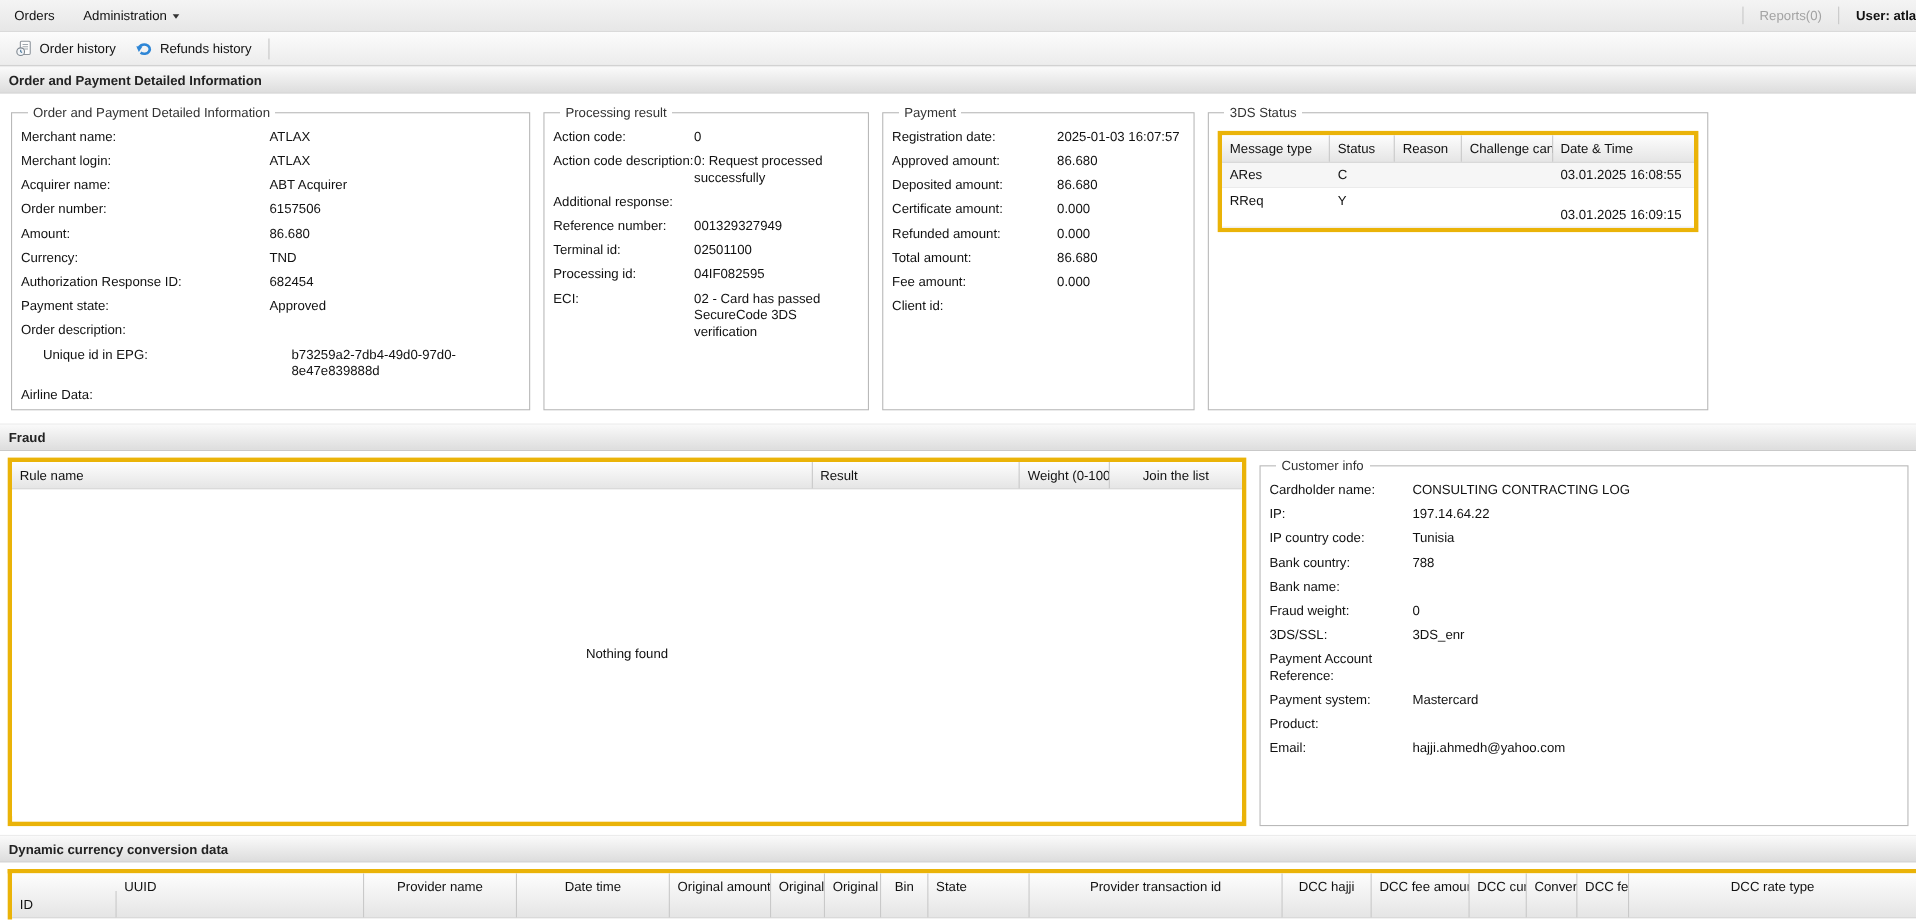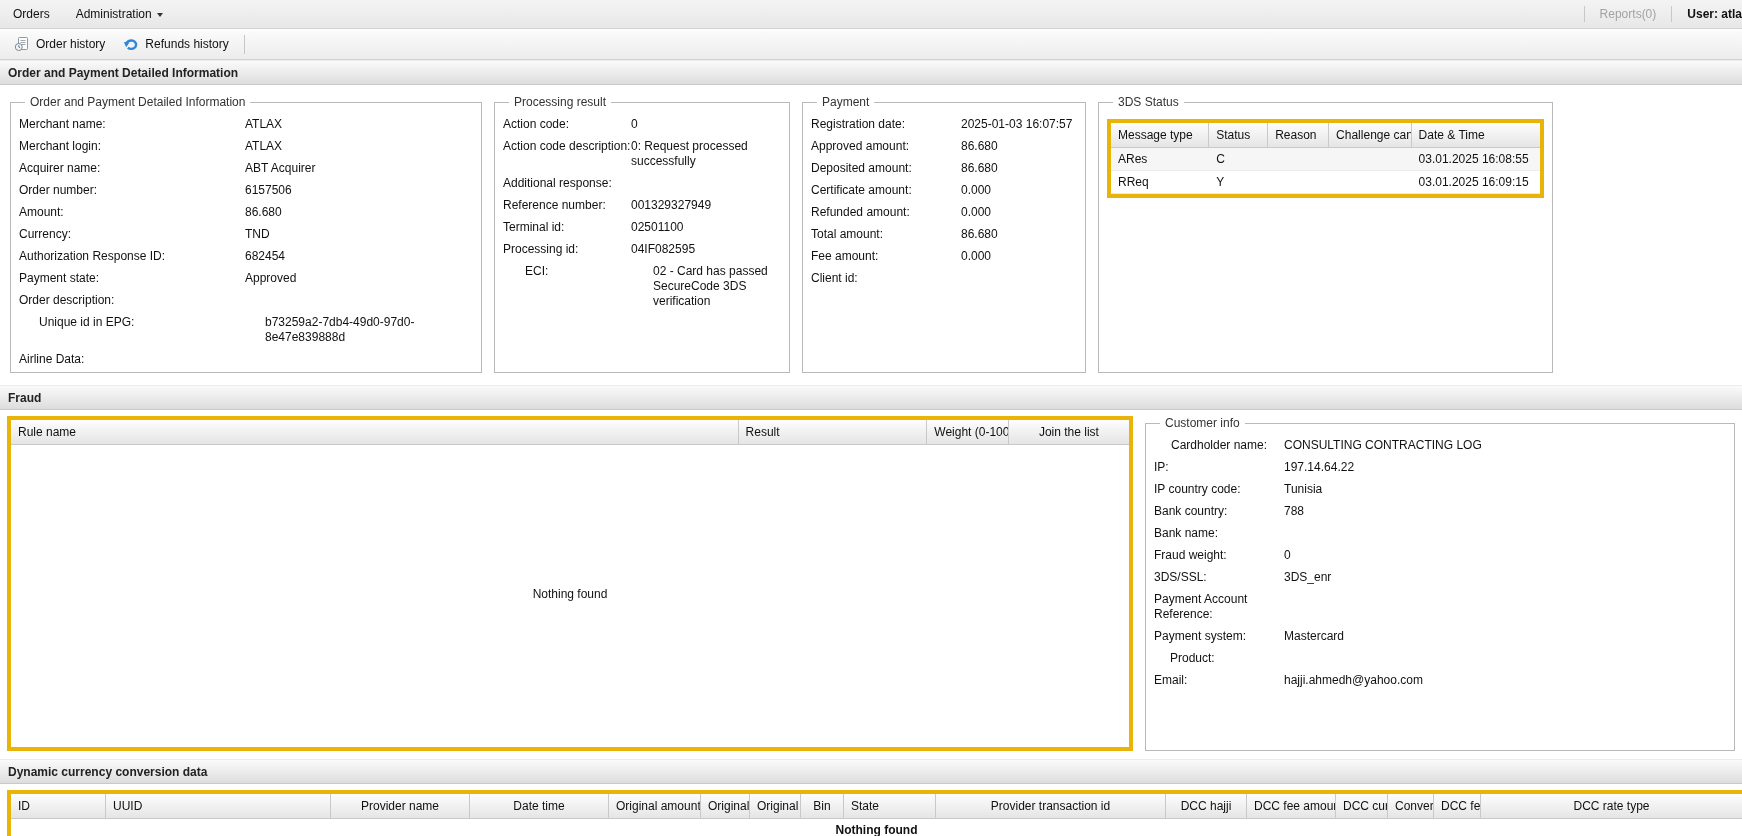--- a/index.html
+++ b/index.html
@@ -182,21 +182,21 @@
         </div>
         <div class="kv-row">
           <span class="kv-label" style="width: 128px;">Terminal id:</span>
           <span class="kv-value">02501100</span>
         </div>
         <div class="kv-row">
           <span class="kv-label" style="width: 128px;">Processing id:</span>
           <span class="kv-value">04IF082595</span>
         </div>
         <div class="kv-row">
-          <span class="kv-label" style="width: 128px; margin-left: 22px;">ECI:</span>
+          <span class="kv-label" style="width: 128px;">ECI:</span>
           <span class="kv-value">02 - Card has passed SecureCode 3DS verification</span>
         </div>
       </div>
   </fieldset>
   <fieldset class="fs-payment">
     <legend>Payment</legend>
     <div>
         <div class="kv-row">
           <span class="kv-label" style="width: 150px;">Registration date:</span>
           <span class="kv-value">2025-01-03 16:07:57</span>
@@ -246,42 +246,42 @@
           <div class="grid-cell" style="width: 60px; text-align: left;">C</div>
           <div class="grid-cell" style="width: 62px; text-align: left;"></div>
           <div class="grid-cell" style="width: 84px; text-align: left;"></div>
           <div class="grid-cell" style="width: 131px; text-align: left;">03.01.2025 16:08:55</div>
         </div>
         <div class="grid-row">
           <div class="grid-cell" style="width: 100px; text-align: left;">RReq</div>
           <div class="grid-cell" style="width: 60px; text-align: left;">Y</div>
           <div class="grid-cell" style="width: 62px; text-align: left;"></div>
           <div class="grid-cell" style="width: 84px; text-align: left;"></div>
-          <div class="grid-cell" style="width: 131px; text-align: left;">03.01.2025 16:09:15</div>
+          <div class="grid-cell" style="width: 131px; text-align: left; margin-top: 13px;">03.01.2025 16:09:15</div>
         </div>
       </div>
   </fieldset>
 </div>
 
 <div class="section-bar" style="margin-top:12px;">Fraud</div>
 <div class="fraud-flex">
   <div class="grid fraud-grid">
       <div class="grid-header">
         <div class="grid-hcell" style="width: 733px; text-align: left;">Rule name</div>
         <div class="grid-hcell" style="width: 190px; text-align: left;">Result</div>
         <div class="grid-hcell" style="width: 82px; text-align: right;">Weight (0-100)</div>
         <div class="grid-hcell" style="width: 121px; text-align: center;">Join the list</div>
       </div>
       <div class="grid-empty">Nothing found</div>
     </div>
   <fieldset class="fs-customer">
     <legend>Customer info</legend>
     <div>
         <div class="kv-row">
-          <span class="kv-label" style="width: 130px; text-align: center;">Cardholder name:</span>
+          <span class="kv-label" style="width: 130px;">Cardholder name:</span>
           <span class="kv-value">CONSULTING CONTRACTING LOG</span>
         </div>
         <div class="kv-row">
           <span class="kv-label" style="width: 130px;">IP:</span>
           <span class="kv-value">197.14.64.22</span>
         </div>
         <div class="kv-row">
           <span class="kv-label" style="width: 130px;">IP country code:</span>
           <span class="kv-value">Tunisia</span>
         </div>
@@ -303,35 +303,35 @@
         </div>
         <div class="kv-row">
           <span class="kv-label" style="width: 130px;">Payment Account Reference:</span>
           <span class="kv-value"></span>
         </div>
         <div class="kv-row">
           <span class="kv-label" style="width: 130px;">Payment system:</span>
           <span class="kv-value">Mastercard</span>
         </div>
         <div class="kv-row">
-          <span class="kv-label" style="width: 130px; margin-left: 16px;">Product:</span>
+          <span class="kv-label" style="width: 130px;">Product:</span>
           <span class="kv-value"></span>
         </div>
         <div class="kv-row">
           <span class="kv-label" style="width: 130px;">Email:</span>
           <span class="kv-value">hajji.ahmedh@yahoo.com</span>
         </div>
       </div>
   </fieldset>
 </div>
 
 <div class="section-bar dcc-bar">Dynamic currency conversion data</div>
 <div class="grid dcc-grid">
     <div class="grid-header">
-      <div class="grid-hcell" style="width: 95px; text-align: left;">ID</div>
+      <div class="grid-hcell" style="width: 95px; text-align: left; margin-top: 16px;">ID</div>
       <div class="grid-hcell" style="width: 225px; text-align: left;">UUID</div>
       <div class="grid-hcell" style="width: 139px; text-align: center;">Provider name</div>
       <div class="grid-hcell" style="width: 139px; text-align: center;">Date time</div>
       <div class="grid-hcell" style="width: 92px; text-align: center;">Original amount</div>
       <div class="grid-hcell" style="width: 49px; text-align: center;">Original f</div>
       <div class="grid-hcell" style="width: 51px; text-align: center;">Original c</div>
       <div class="grid-hcell" style="width: 43px; text-align: center;">Bin</div>
       <div class="grid-hcell" style="width: 92px; text-align: left;">State</div>
       <div class="grid-hcell" style="width: 230px; text-align: center;">Provider transaction id</div>
       <div class="grid-hcell" style="width: 81px; text-align: center;">DCC hajji</div>

